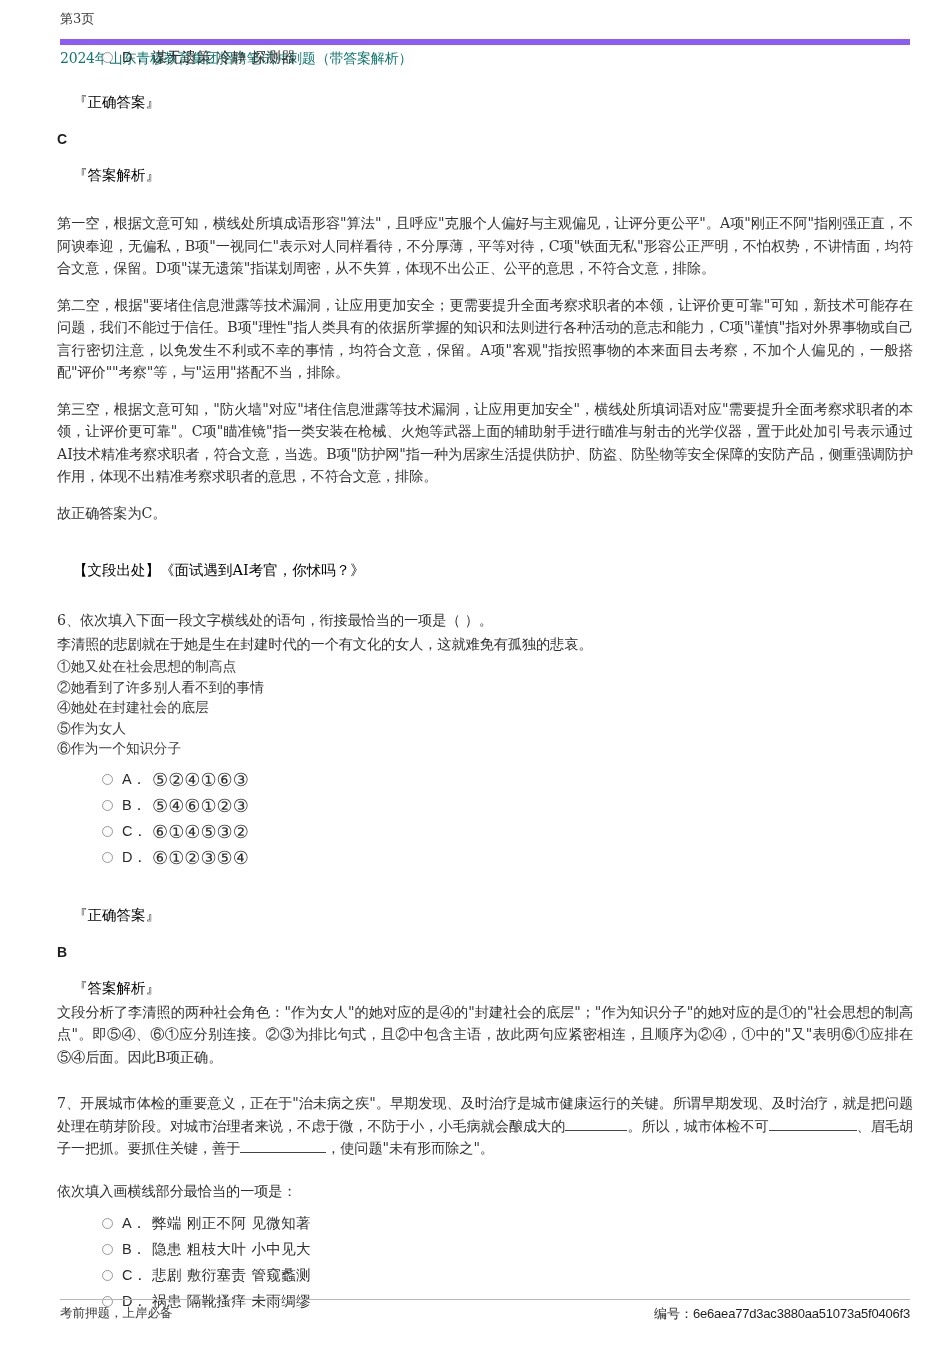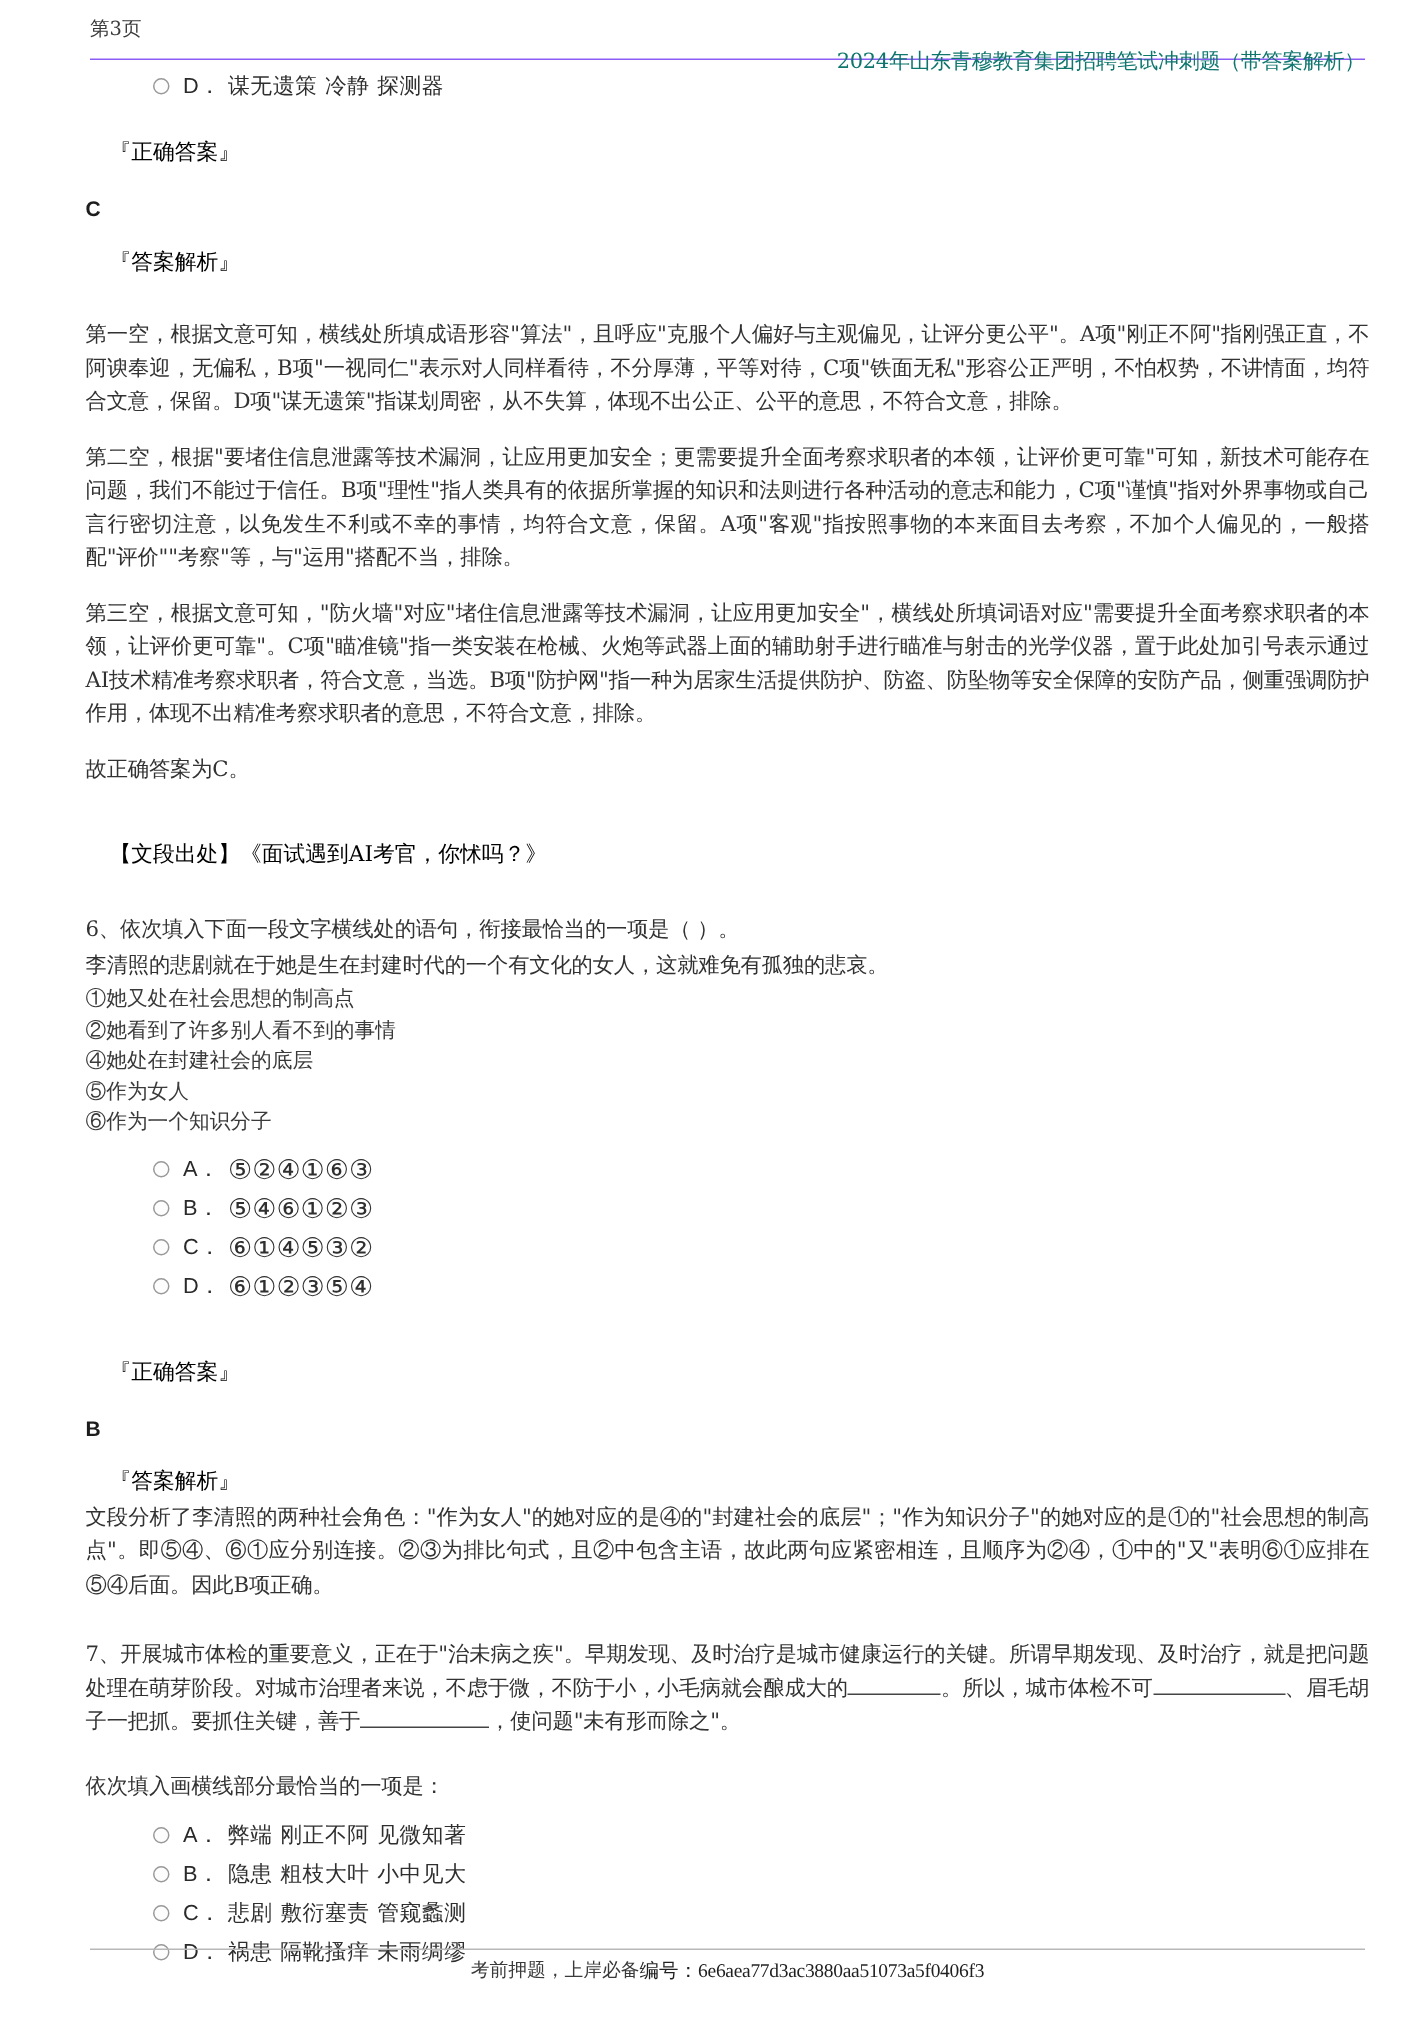--- a/index.html
+++ b/index.html
@@ -26,22 +26,23 @@
   
   .header {
     position: absolute;
     left: 60px;
     right: 40px;
     top: 10px;
     height: 26px;
     display: flex;
     align-items: flex-start;
     justify-content: space-between;
-    border-bottom: 1px solid #8b5cf6;
+    border-bottom: 6px solid #8b5cf6;
     padding-bottom: 3px;
+    flex-direction: column;
   }
   .header-left {
     font-size: 13px;
     color: #3a3a3a;
     letter-spacing: 0px;
     white-space: nowrap;
   }
   .header-right {
     font-size: 14px;
     color: #0f766e;
@@ -150,34 +151,34 @@
   
   .footer {
     position: absolute;
     left: 60px;
     right: 40px;
     bottom: 22px;
     border-top: 1px solid #b8b8b8;
     padding-top: 5px;
     display: flex;
     align-items: flex-start;
-    justify-content: center;
+    justify-content: space-between;
   }
   .footer-left {
     font-size: 12.5px;
     color: #3a3a3a;
     white-space: nowrap;
   }
   .footer-right {
     font-size: 13px;
     color: #1f1f1f;
     white-space: nowrap;
   }
   .footer-code {
-    font-family: Liberation Serif, serif;
+    font-family: Liberation Sans, sans-serif;
     letter-spacing: -0.2px;
   }
 </style>
 </head>
 <body>
 
 <div class="page">
 
   <div class="header">
     <div class="header-left">第3页</div>

